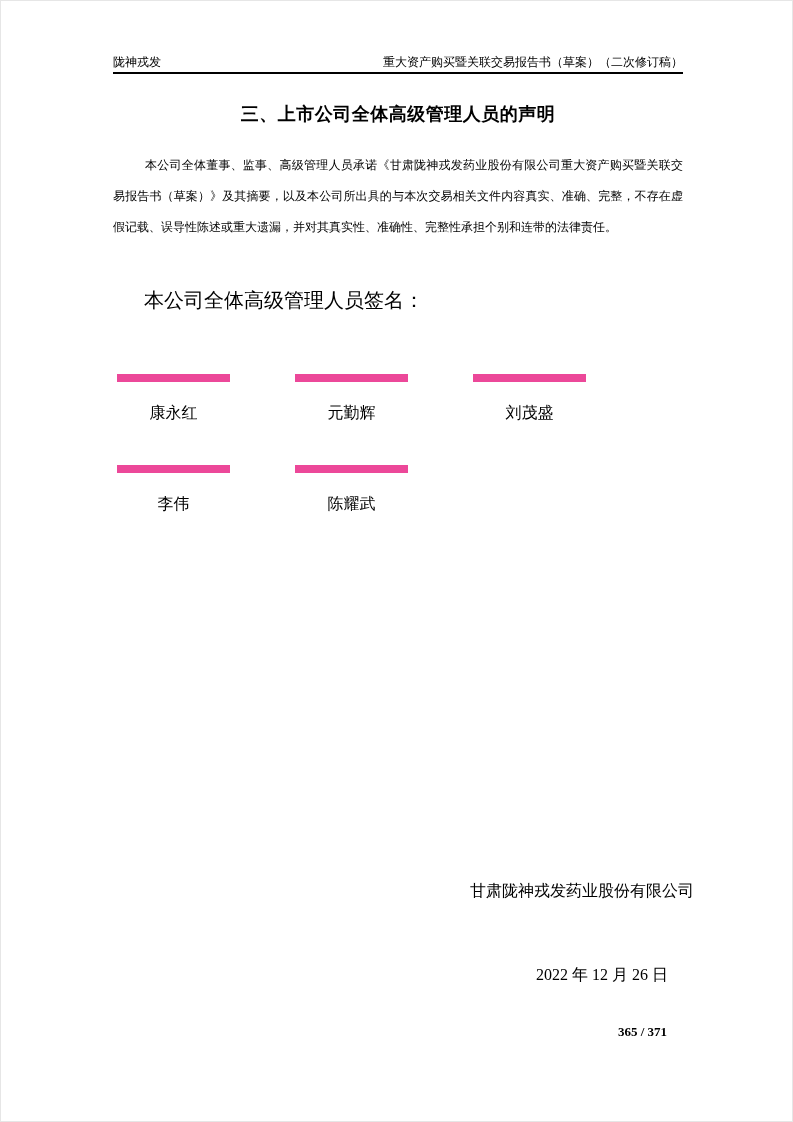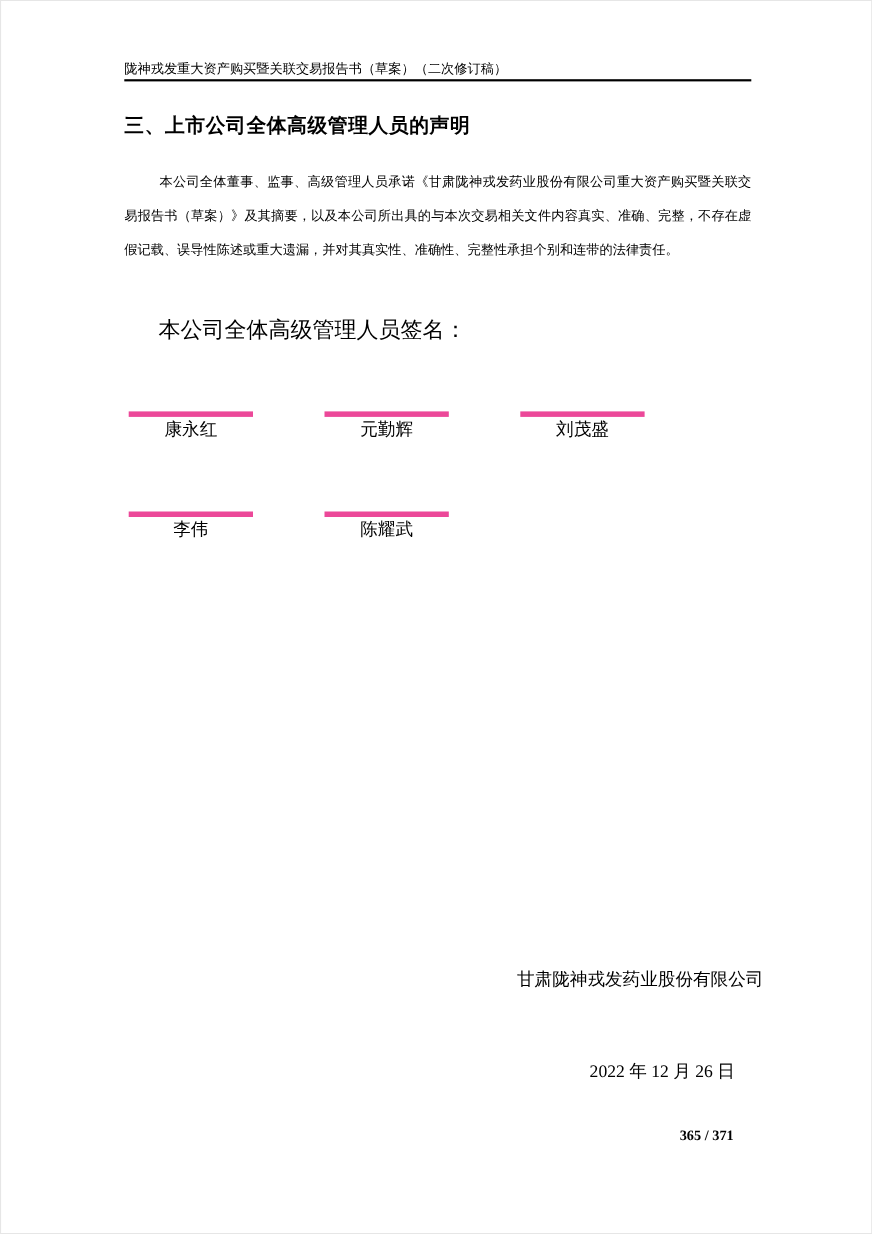--- a/index.html
+++ b/index.html
@@ -16,36 +16,38 @@
     font-family: "Liberation Serif", "DejaVu Serif", serif;
     overflow: hidden;
     box-shadow: inset 0 0 0 1px #e6e6e6;
   }
   .page-header {
     position: absolute;
     top: 54px;
     left: 113px;
     right: 110px;
     display: flex;
+    justify-content: space-between;
     align-items: flex-end;
     font-size: 12px;
     line-height: 16px;
     border-bottom: 2px solid #000000;
     padding-bottom: 2px;
   }
   .section-title {
     position: absolute;
     top: 101px;
     left: 113px;
     right: 110px;
     font-family: "Liberation Sans", "DejaVu Sans", sans-serif;
     font-weight: bold;
     font-size: 18px;
     line-height: 26px;
     letter-spacing: 0.5px;
+    text-align: center;
   }
   .declaration {
     position: absolute;
     top: 150px;
     left: 113px;
     width: 570px;
     font-size: 12px;
     line-height: 31px;
     text-align: justify;
     text-indent: 32px;
@@ -55,25 +57,25 @@
     top: 289px;
     left: 112px;
     width: 570px;
     font-size: 20px;
     line-height: 22px;
     text-indent: 32px;
   }
   .signature-slot {
     position: absolute;
     width: 113px;
-    border-top: 5px solid #ec4899;
+    border-top: 8px solid #ec4899;
     text-align: center;
     font-size: 16px;
     line-height: 18px;
-    padding-top: 3px;
+    padding-top: 22px;
   }
   .slot-r1c1 { top: 374px; left: 117px; }
   .slot-r1c2 { top: 374px; left: 295px; }
   .slot-r1c3 { top: 374px; left: 473px; }
   .slot-r2c1 { top: 465px; left: 117px; }
   .slot-r2c2 { top: 465px; left: 295px; }
   .footer-company {
     position: absolute;
     top: 882px;
     right: 99px;

